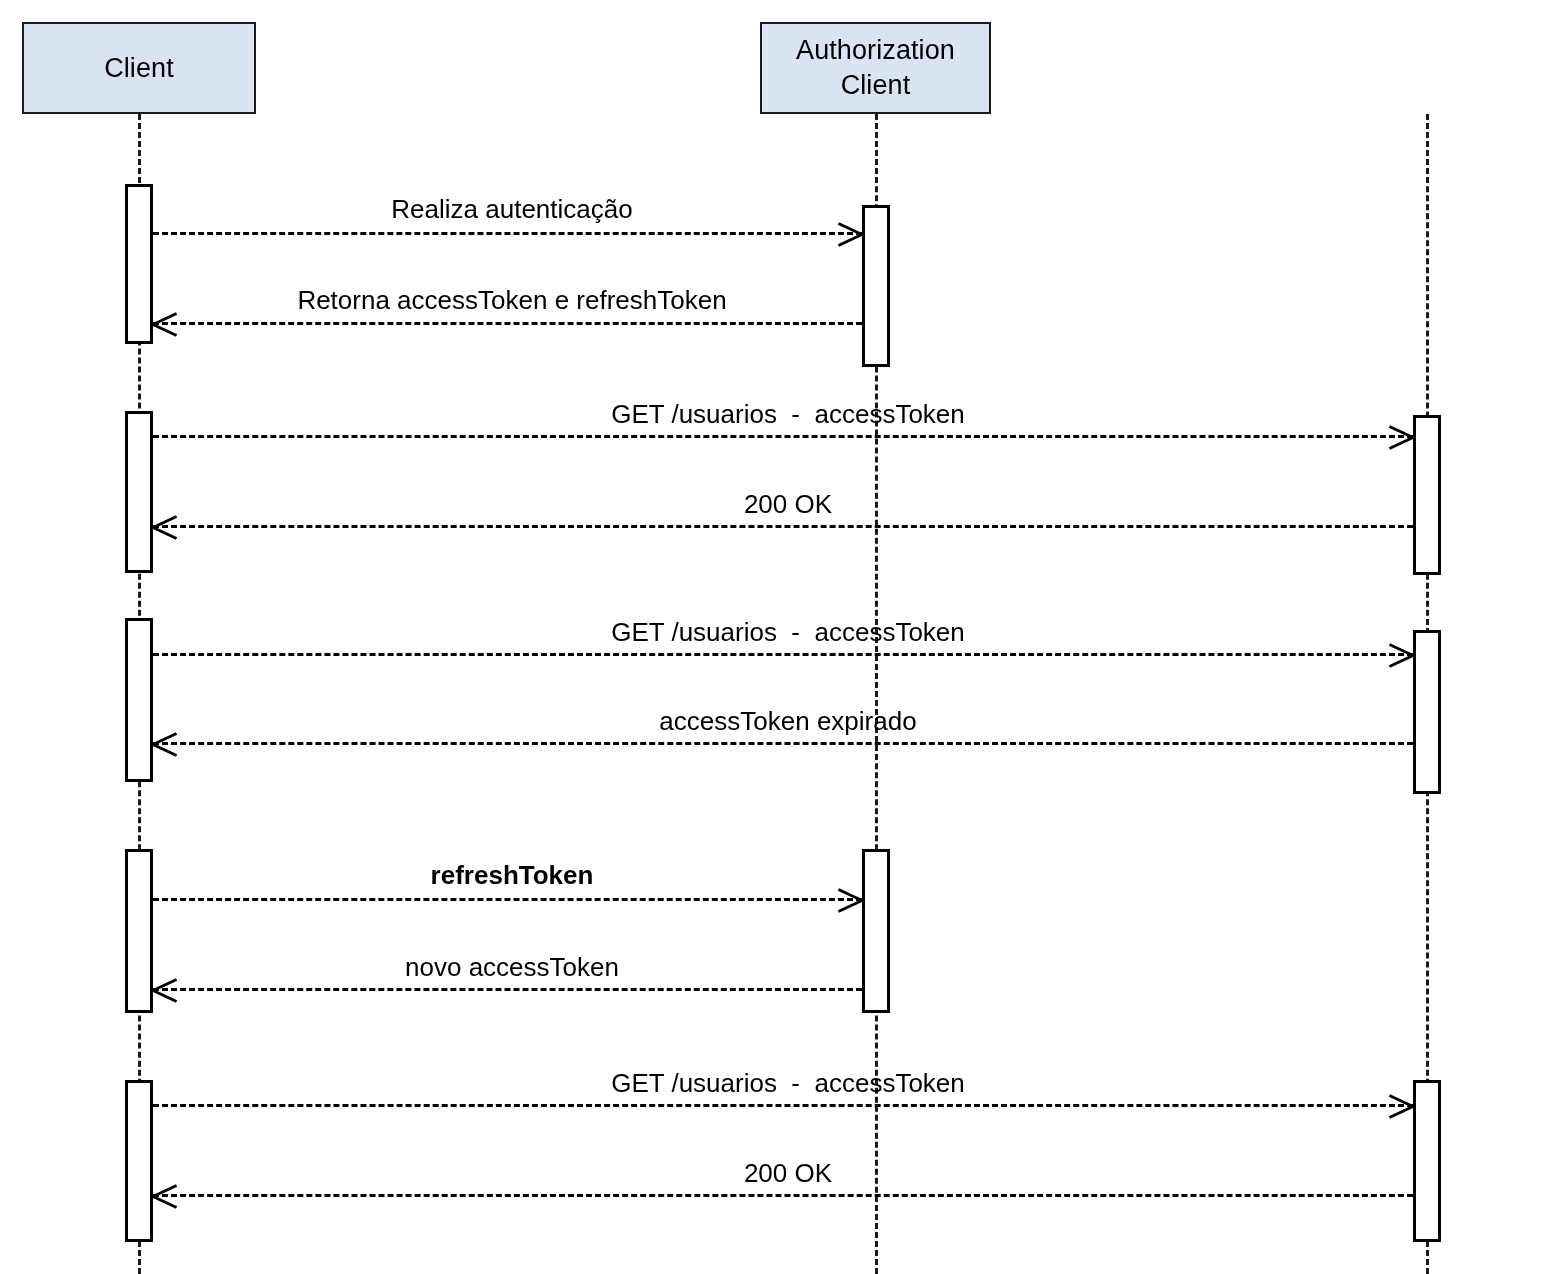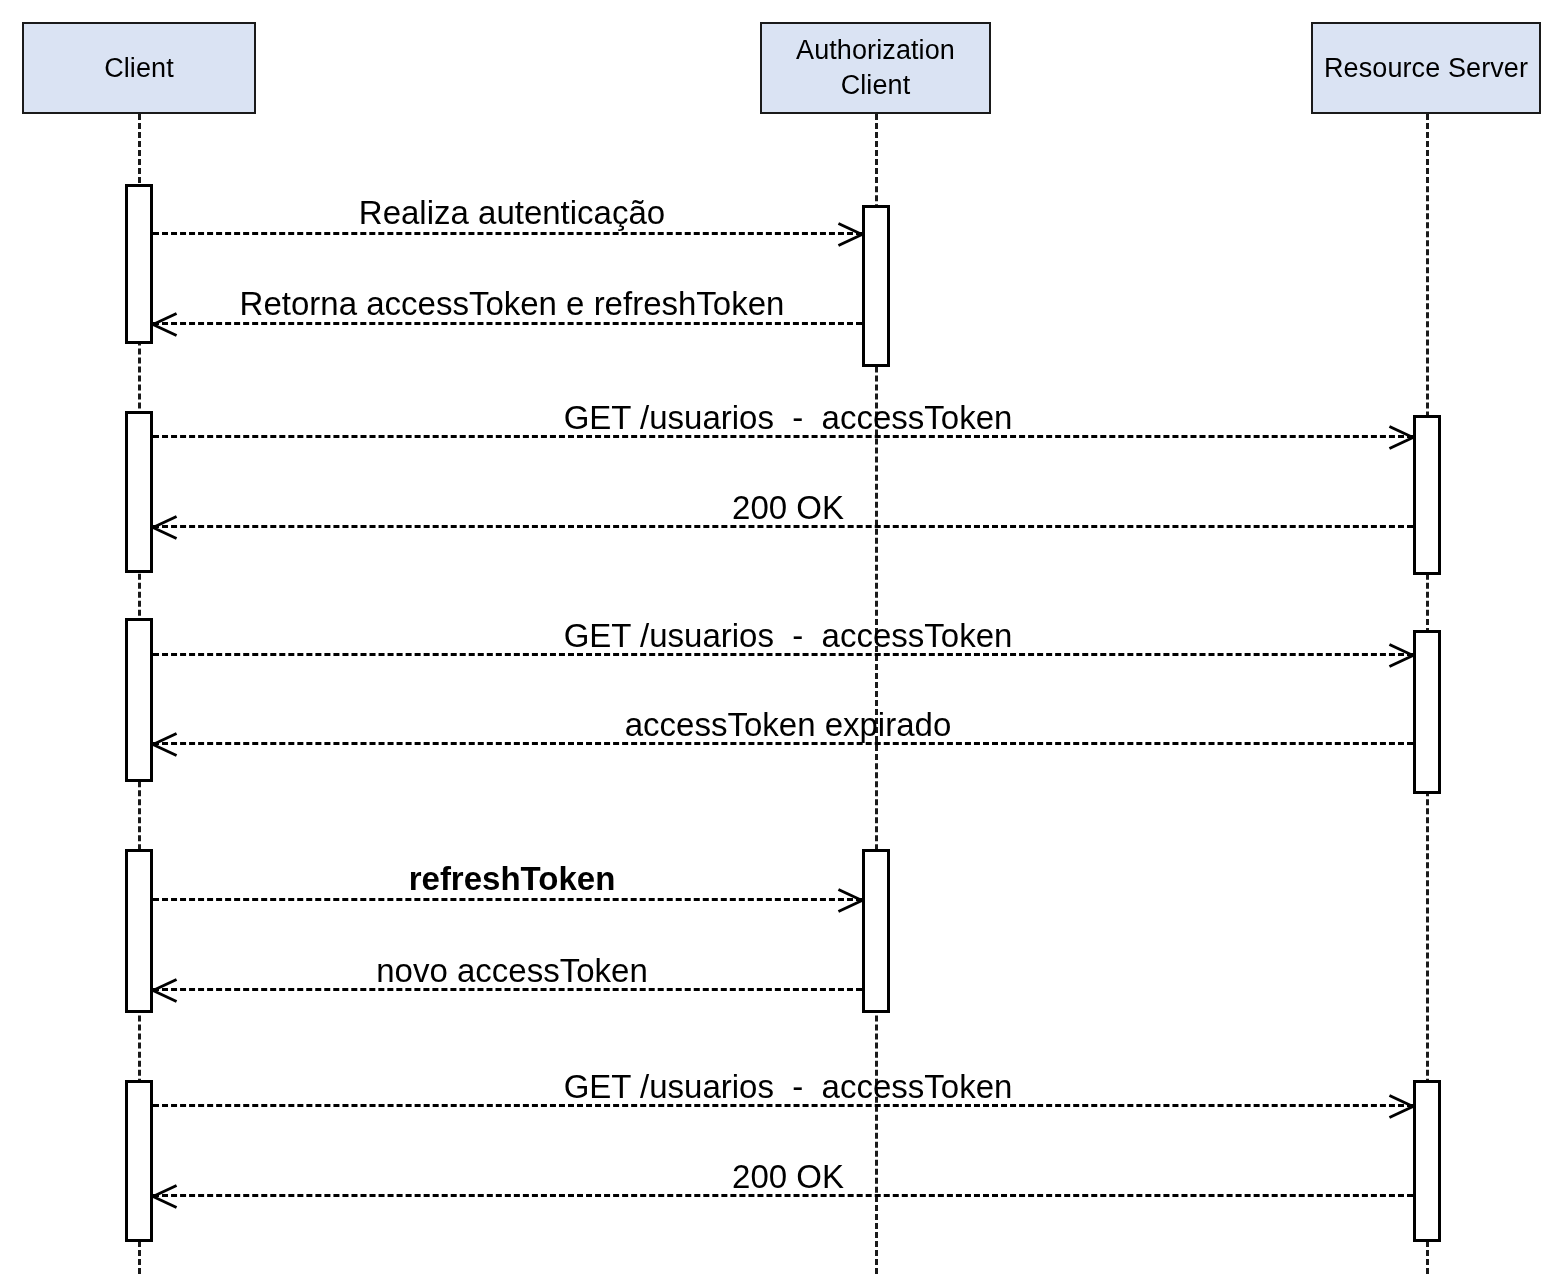--- a/index.html
+++ b/index.html
@@ -73,40 +73,39 @@
     transform-origin: 0 50%;
   }
   .arrowhead.right span.a { transform: rotate(-155deg); }
   .arrowhead.right span.b { transform: rotate(155deg); }
   .arrowhead.left span.a  { transform: rotate(-25deg); }
   .arrowhead.left span.b  { transform: rotate(25deg); }
 
   .message-label {
     position: absolute;
     color: #000000;
-    font-size: 33px;
+    font-size: 26px;
     line-height: 1;
     white-space: pre;
     transform: translateX(-50%);
     background: transparent;
   }
 </style>
 </head>
 <body>
 
 <div id="diagram-root">
 
   <div class="lifeline" id="lifeline-0" style="left: 138px; top: 114px; height: 1160px;"></div>
   <div class="lifeline" id="lifeline-1" style="left: 875px; top: 114px; height: 1160px;"></div>
   <div class="lifeline" id="lifeline-2" style="left: 1426px; top: 114px; height: 1160px;"></div>
 
   <div class="participant-box" id="pbox-0" style="left: 22px; top: 22px; width: 234px; height: 92px;">Client</div>
   <div class="participant-box" id="pbox-1" style="left: 760px; top: 22px; width: 231px; height: 92px;">Authorization
 Client</div>
-  <div class="participant-box" id="pbox-2" style="left: 1311px; top: 22px; width: 230px; height: 92px;">Resource Server</div>
 
   <div id="dynamic-layer">
       <div class="activation" style="left: 125px; top: 184px; width: 28px; height: 160px;"></div>
       <div class="activation" style="left: 862px; top: 205px; width: 28px; height: 162px;"></div>
       <div class="activation" style="left: 125px; top: 411px; width: 28px; height: 162px;"></div>
       <div class="activation" style="left: 1413px; top: 415px; width: 28px; height: 160px;"></div>
       <div class="activation" style="left: 125px; top: 618px; width: 28px; height: 164px;"></div>
       <div class="activation" style="left: 1413px; top: 630px; width: 28px; height: 164px;"></div>
       <div class="activation" style="left: 125px; top: 849px; width: 28px; height: 164px;"></div>
       <div class="activation" style="left: 862px; top: 849px; width: 28px; height: 164px;"></div>

